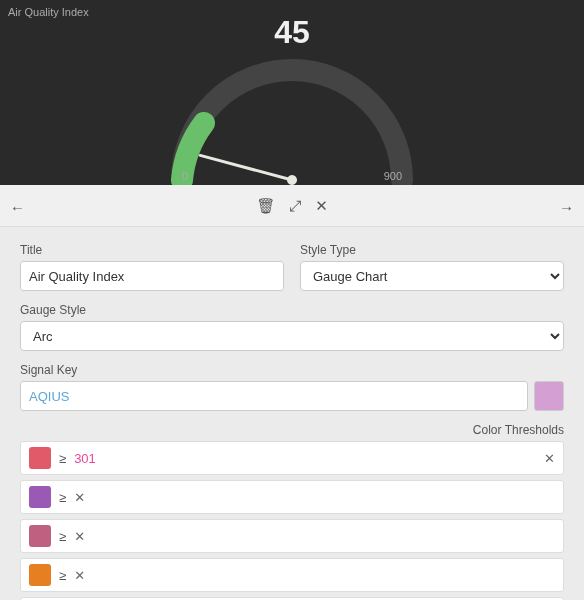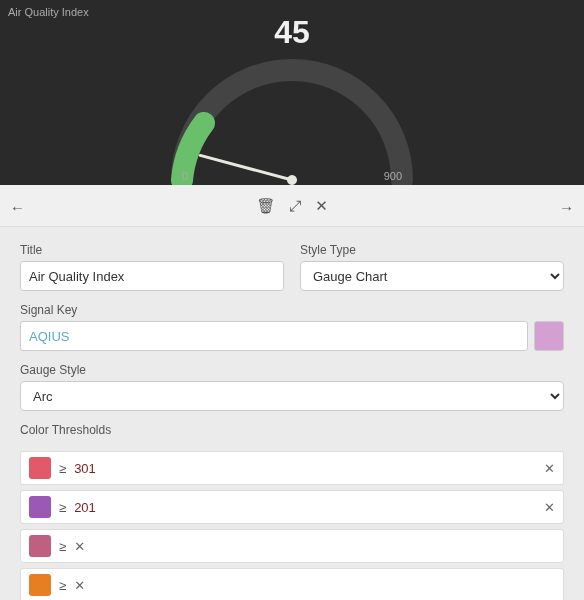--- a/index.html
+++ b/index.html
@@ -180,21 +180,21 @@
     .threshold-gte {
       color: #555;
       font-size: 13px;
       flex-shrink: 0;
     }
     .threshold-value {
       flex: 1;
       border: none;
       outline: none;
       font-size: 13px;
-      color: #7f1d1d;
+      color: #ec4899;
       background: transparent;
     }
     .threshold-remove {
       color: #666;
       cursor: pointer;
       font-size: 13px;
       flex-shrink: 0;
     }
   </style>
 </head>
@@ -249,53 +249,52 @@
         <option>Gauge Chart</option>
         <option>Line Chart</option>
         <option>Bar Chart</option>
         <option>Pie Chart</option>
       </select>
     </div>
   </div>
 
   <div class="form-row">
     <div class="form-group full">
-      <label class="form-label">Signal Key</label>
-      <div class="signal-key-row">
-        <input class="signal-input" type="text" value="AQIUS" style="">
-        <div class="color-swatch" style="background: #d4a0d4;"></div>
-      </div>
-    </div>
-  </div>
-
-  <div class="form-row">
-    <div class="form-group full">
       <label class="form-label">Gauge Style</label>
       <select class="form-select">
         <option>Arc</option>
         <option>Radial</option>
         <option>Linear</option>
       </select>
     </div>
   </div>
 
+  <div class="form-row">
+    <div class="form-group full">
+      <label class="form-label">Signal Key</label>
+      <div class="signal-key-row">
+        <input class="signal-input" type="text" value="AQIUS" style="">
+        <div class="color-swatch" style="background: #d4a0d4;"></div>
+      </div>
+    </div>
+  </div>
+
   <div class="thresholds-section">
-    <label class="form-label" style="display:block; margin-bottom:14px;">Color Thresholds</label>
+    <label class="form-label" style="display:block; margin-bottom:4px;text-align:right;">Color Thresholds</label>
 
     <div class="threshold-item">
       <div class="threshold-color" style="background:#e05a6a;"></div>
       <span class="threshold-gte">≥</span>
       <input class="threshold-value" type="text" value="301" style="">
       <span class="threshold-remove">✕</span>
     </div>
 
     <div class="threshold-item">
       <div class="threshold-color" style="background:#9b59b6;"></div>
       <span class="threshold-gte">≥</span>
-      <input class="threshold-value" type="text" value="201" style="">
       <span class="threshold-remove">✕</span>
     </div>
 
     <div class="threshold-item">
       <div class="threshold-color" style="background:#c06080;"></div>
       <span class="threshold-gte">≥</span>
       <span class="threshold-remove">✕</span>
     </div>
 
     <div class="threshold-item">

